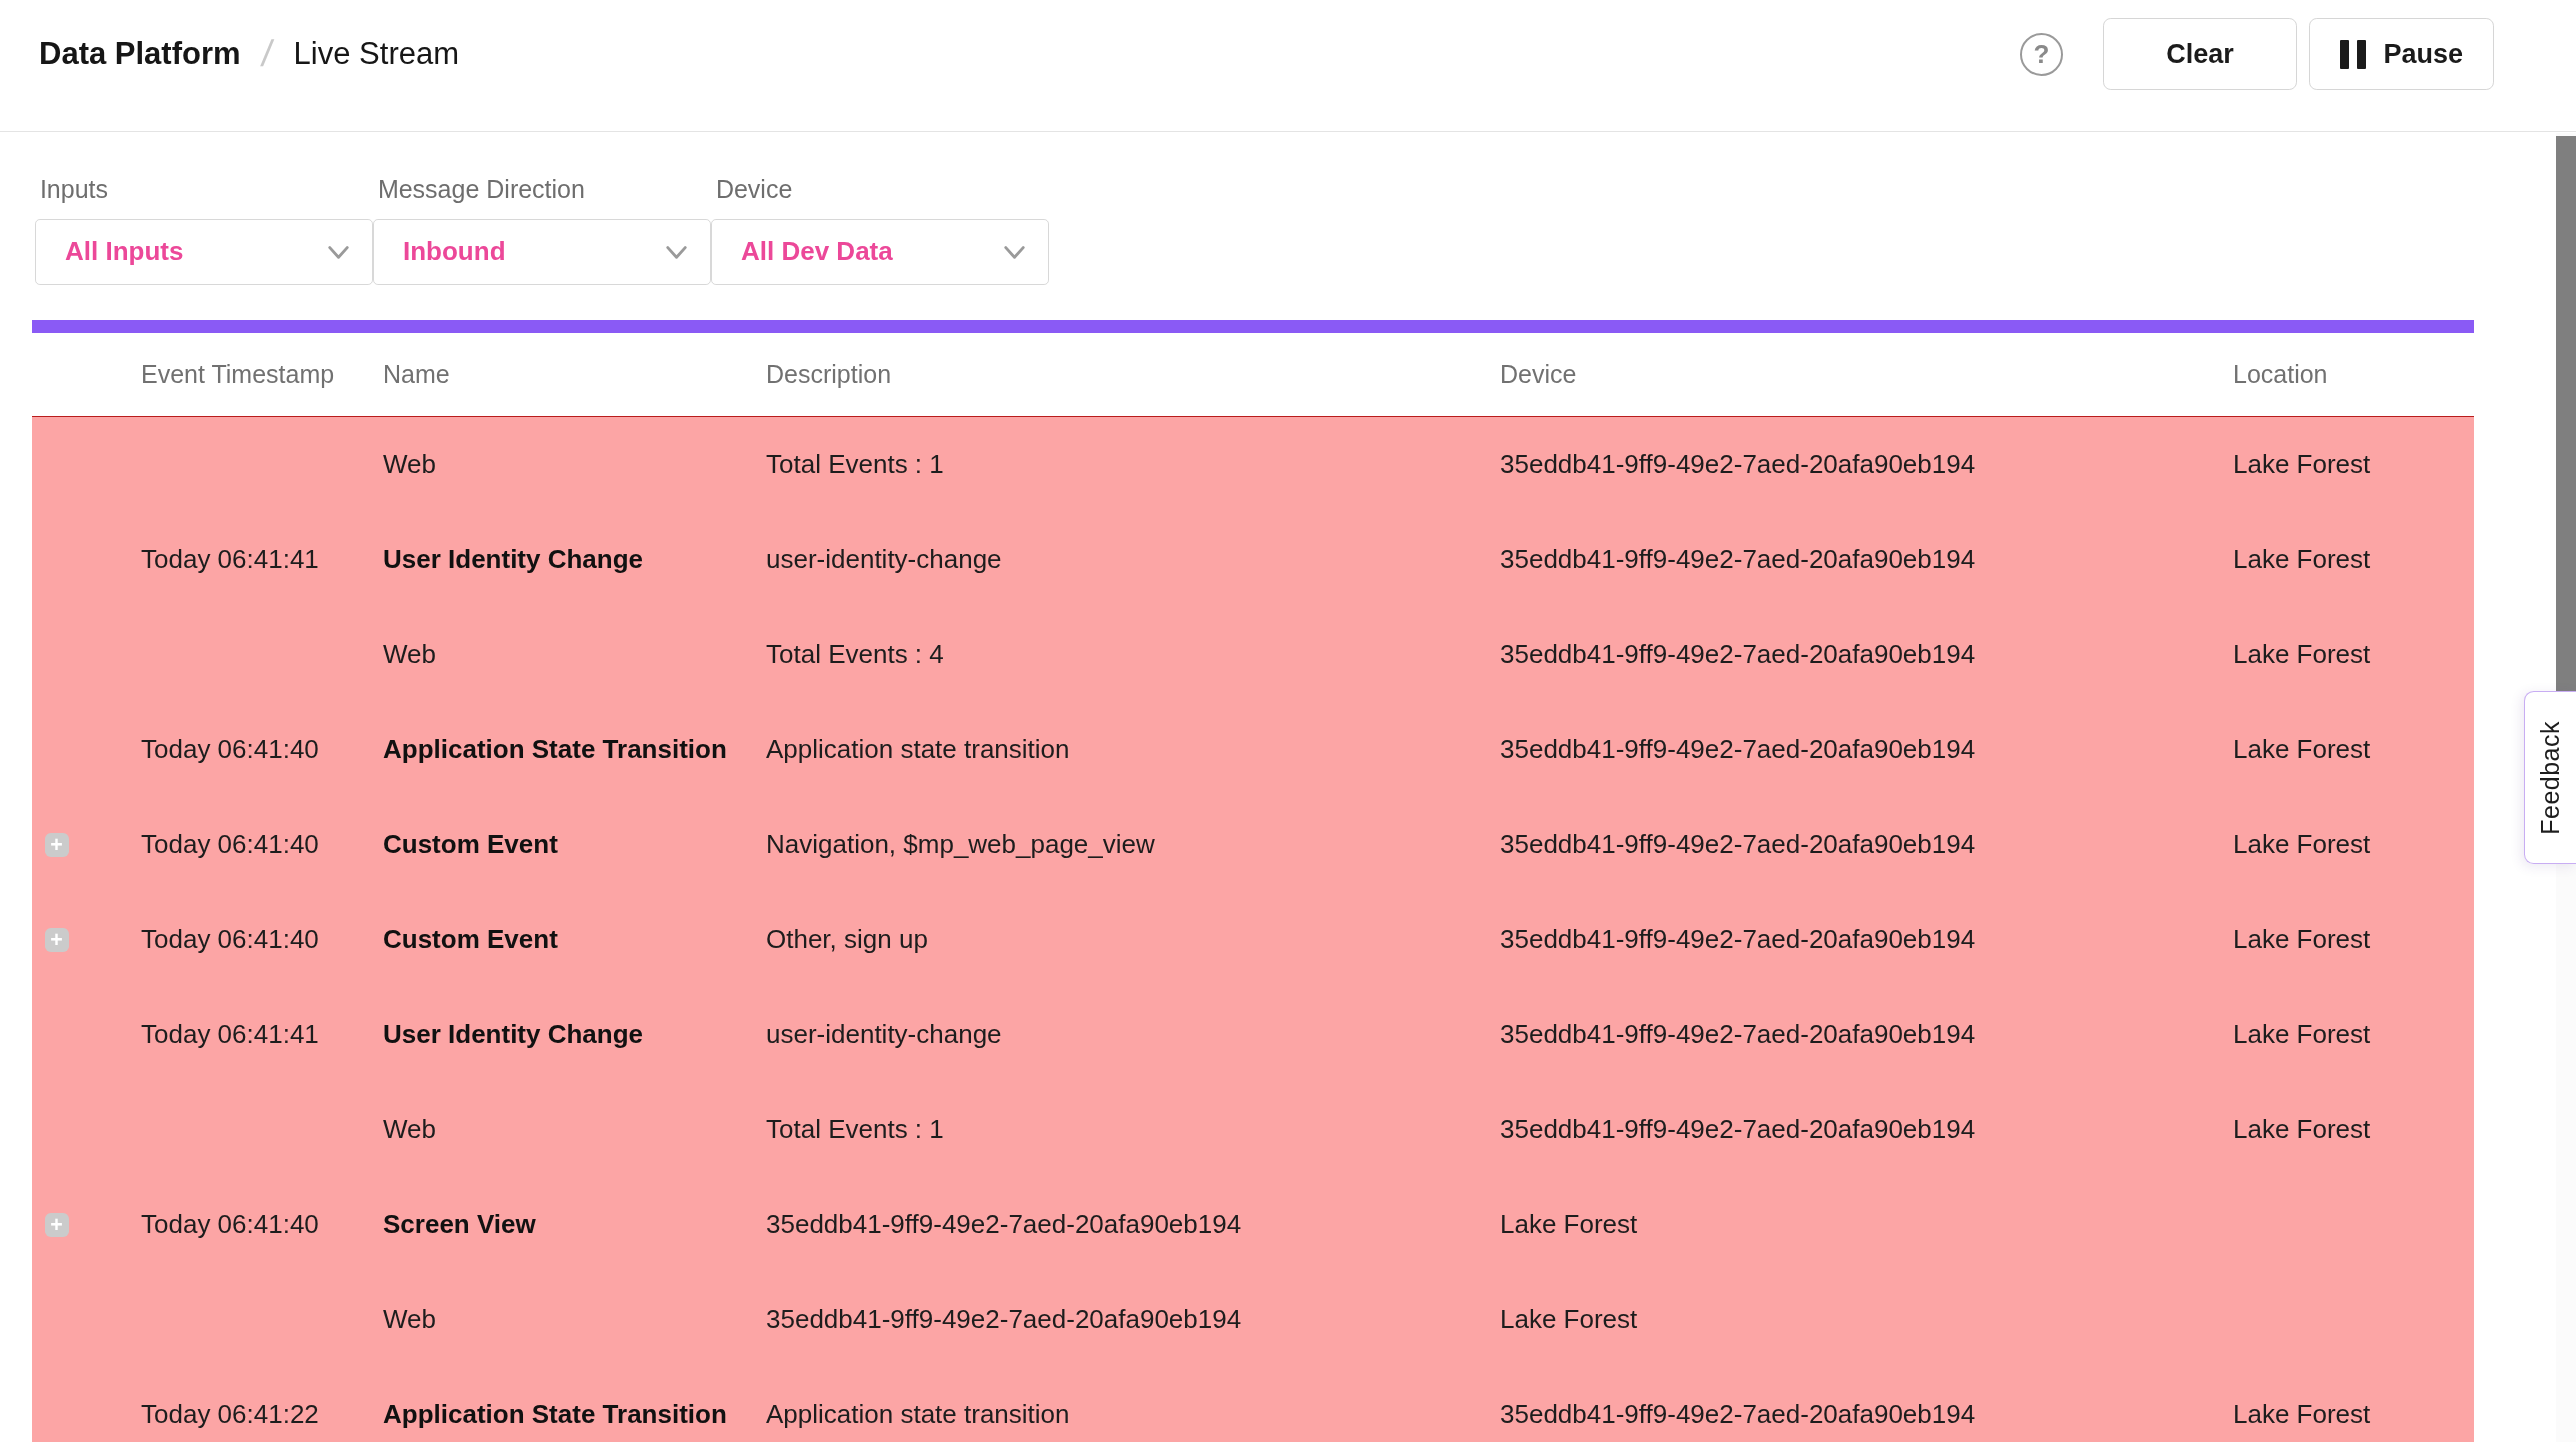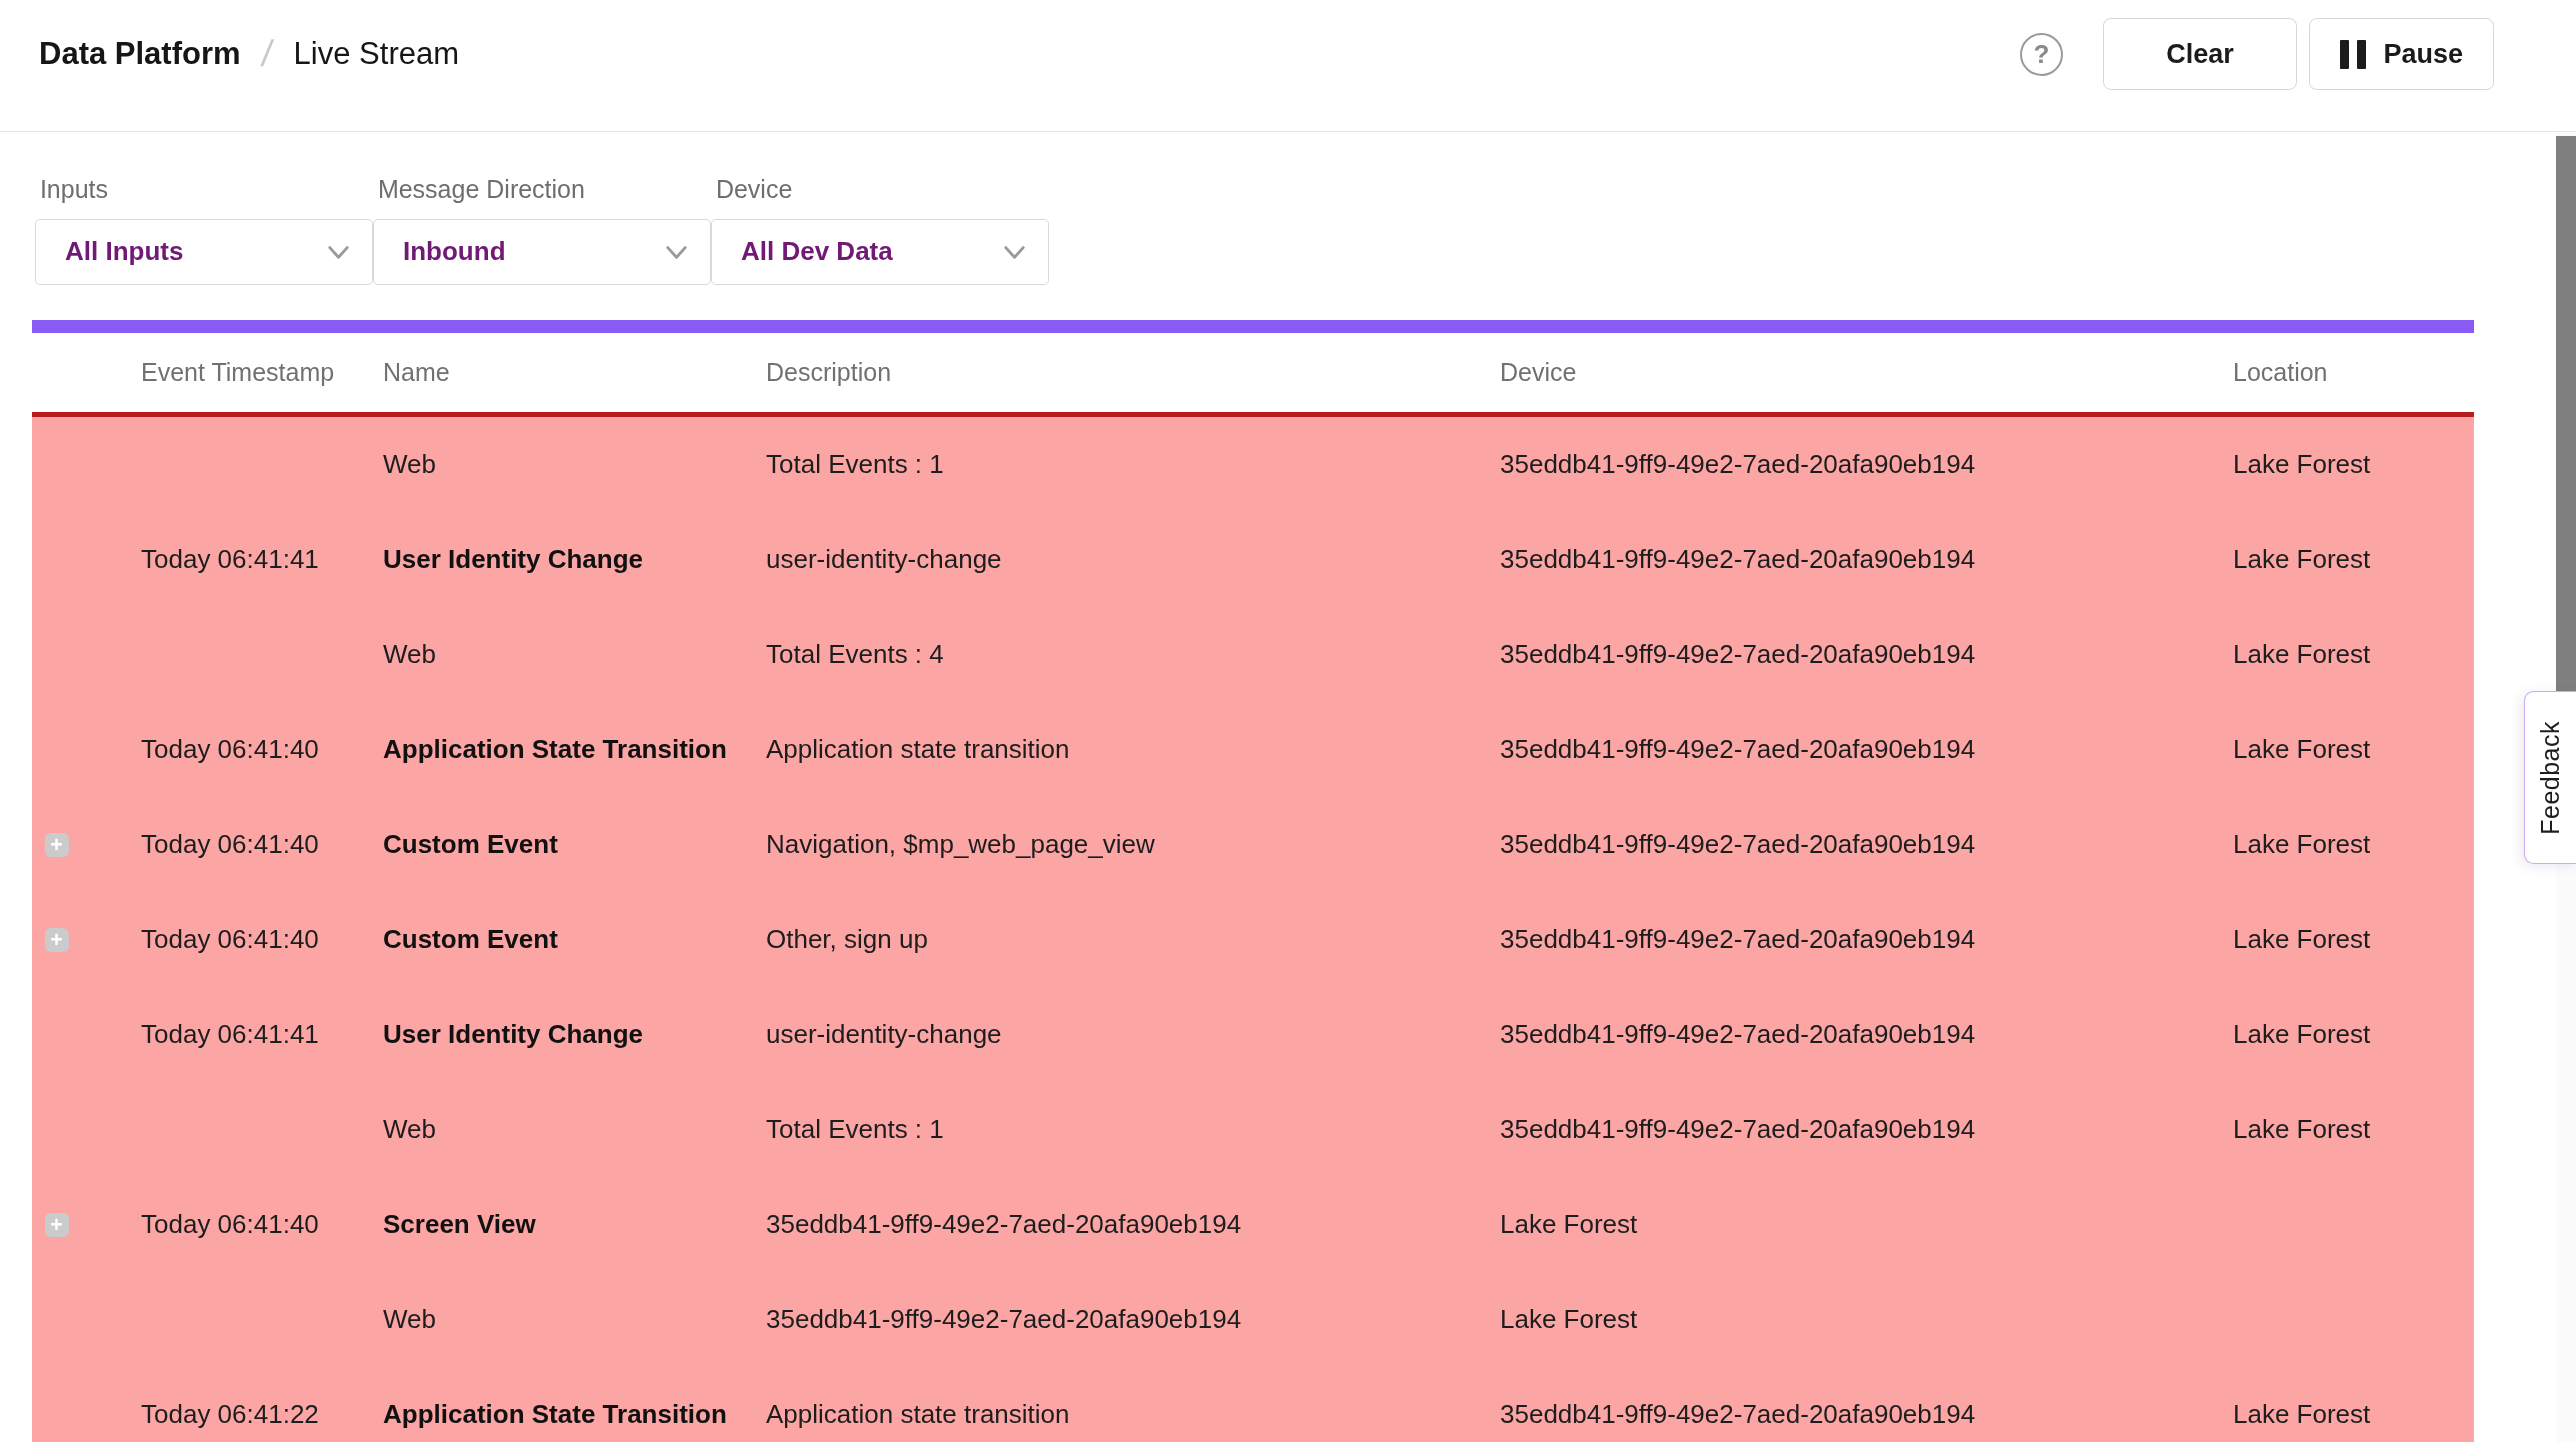--- a/index.html
+++ b/index.html
@@ -43,34 +43,34 @@
 
   
   .filters { position: absolute; top: 132px; left: 35px; display: flex; gap: 0; padding-top: 43px; }
   .filter { width: 338px; }
   .filter-label { display: block; font-size: 25px; color: #6e6e6e; margin: 0 0 14.6px 4.9px; }
   .select {
     height: 66px; border: 1px solid #d8d8d8; border-radius: 4.9px; background: #fff;
     display: flex; align-items: center; justify-content: space-between;
     padding: 0 19.4px 0 29px; cursor: pointer;
   }
-  .select-value { font-size: 26px; font-weight: 700; color: #701a75; }
+  .select-value { font-size: 26px; font-weight: 700; color: #ec4899; }
   .chevron { display: flex; }
 
   
   .accent-bar { position: absolute; left: 32px; top: 320px; width: 2442px; height: 12.6px; background: #8a5af5; }
 
   
   .events-table { position: absolute; left: 32px; top: 333px; width: 2442px; }
   .thead, .trow {
     display: grid;
     grid-template-columns: 109px 242px 383px 734px 733px 242px;
     align-items: center;
   }
-  .thead { height: 84px; border-bottom: 5px solid #b91c1c; font-size: 25px; color: #717171; }
+  .thead { height: 84px; border-bottom: 1px solid #b91c1c; font-size: 25px; color: #717171; }
   .trow  { height: 95px; font-size: 26px; color: #1d1d1d; background: #fca5a5; }
   .c-name.bold { font-weight: 700; color: #111; }
   .c-expand { display: flex; }
   .expand-icon {
     width: 24px; height: 24px; margin-left: 12.6px; background: #cbcbcb; border-radius: 5.8px;
     display: flex; align-items: center; justify-content: center; cursor: pointer;
   }
   .expand-icon .plus { color: #fff; font-size: 21.4px; font-weight: 700; line-height: 24px; }
 
   

